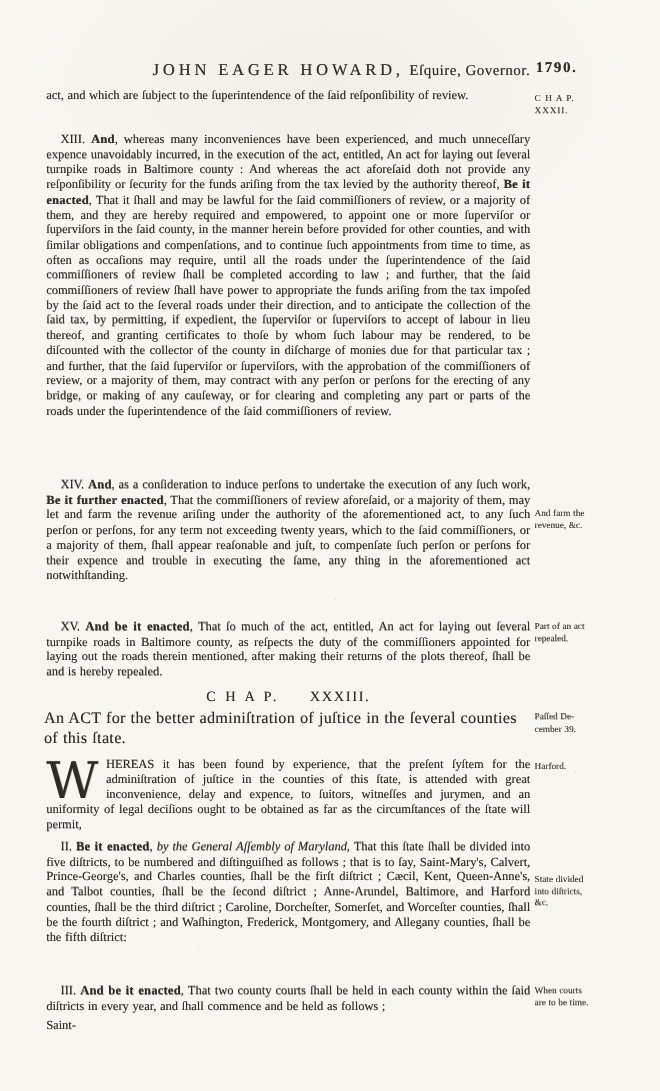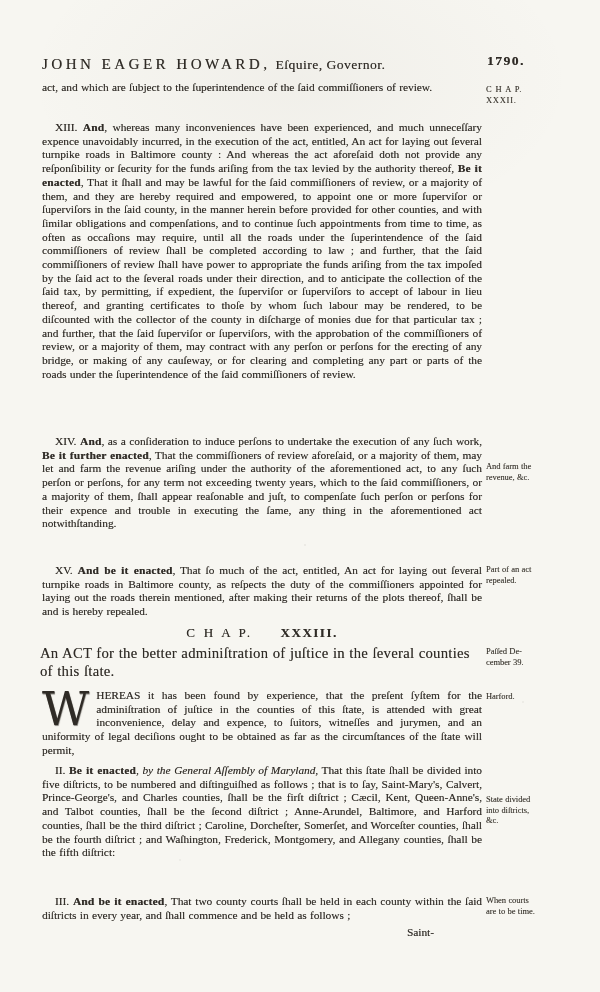--- a/index.html
+++ b/index.html
@@ -24,41 +24,41 @@
     font-size:11.3px;line-height:13.7px;
     text-align:justify;
     text-shadow:0.2px 0.2px 0.45px rgba(47,43,38,.5);
     word-spacing:0.5px;
   }
   .ind{text-indent:13px;}
   .seg-ro{}
   .seg-bl{font-weight:bold;letter-spacing:0.25px;text-shadow:0.35px 0.3px 0.6px rgba(47,43,38,.65);}
   .seg-it{font-style:italic;}
 
-  .header{position:absolute;top:55px;left:42px;width:440px;text-align:left;white-space:nowrap;
+  .header{position:absolute;top:55px;left:42px;width:440px;text-align:right;white-space:nowrap;
           text-shadow:0.3px 0.3px 0.5px rgba(47,43,38,.5);}
   .gov-name{font-size:15px;letter-spacing:3.5px;font-weight:500;}
   .gov-title{font-size:13.5px;letter-spacing:0.5px;margin-left:5px;}
   .year{position:absolute;top:53px;left:487px;font-size:13.5px;font-weight:bold;
         letter-spacing:1.5px;text-shadow:0.3px 0.3px 0.6px rgba(47,43,38,.6);}
 
   .run{top:81px;}
   .p13{top:121px;}
   .p14{top:435px;}
   .p15{top:564px;}
   .chap-head{top:626px;text-align:center;font-size:13px;letter-spacing:2.5px;text-indent:0;}
-  .chap-num{margin-left:28px;letter-spacing:1.5px;font-weight:bold;}
+  .chap-num{margin-left:28px;letter-spacing:1.5px;}
   .act-title{top:645px;left:40px;width:444px;text-align:left;font-size:14.6px;
              line-height:17.6px;letter-spacing:0.3px;text-indent:0;}
   .preamble{top:689px;}
   .dropcap{float:left;font-size:46px;line-height:37px;padding:2px 7px 0 0;
            font-family:"DejaVu Serif",serif;text-shadow:0.5px 0.5px 0.8px rgba(47,43,38,.55);}
   .p2{top:764px;}
   .p3{top:895px;}
-  .catchword{top:926px;text-align:right;padding-right:48px;box-sizing:border-box;}
+  .catchword{top:926px;padding-right:48px;box-sizing:border-box;}
 
   .note{
     position:absolute;left:486px;width:108px;
     font-size:8.4px;line-height:10.6px;
     color:#3a362f;white-space:pre-line;
     text-shadow:0.2px 0.2px 0.4px rgba(58,54,47,.45);
     word-spacing:0.3px;
   }
   .n1{top:85px;letter-spacing:0.8px;}
   .n2{top:192px;}
@@ -72,21 +72,21 @@
 </head>
 <body>
 
 <div class="page">
 
   <div class="header">
     <span class="gov-name">JOHN EAGER HOWARD,</span><span class="gov-title">Eſquire, Governor.</span>
   </div>
   <div class="year">1790.</div>
 
-  <p class="blk run">act, and which are ſubject to the ſuperintendence of the ſaid commiſſioners of review.</p>
+  <p class="blk run">act, and which are ſubject to the ſuperintendence of the ſaid reſponſibility of review.</p>
 
   <p class="blk ind p13"><span class="seg-ro">XIII. </span><span class="seg-bl">And</span><span class="seg-ro">, whereas many inconveniences have been experienced, and much unneceſſary expence unavoidably incurred, in the execution of the act, entitled, An act for laying out ſeveral turnpike roads in Baltimore county : And whereas the act aforeſaid doth not provide any reſponſibility or ſecurity for the funds ariſing from the tax levied by the authority thereof, </span><span class="seg-bl">Be it enacted</span><span class="seg-ro">, That it ſhall and may be lawful for the ſaid commiſſioners of review, or a majority of them, and they are hereby required and empowered, to appoint one or more ſuperviſor or ſuperviſors in the ſaid county, in the manner herein before provided for other counties, and with ſimilar obligations and compenſations, and to continue ſuch appointments from time to time, as often as occaſions may require, until all the roads under the ſuperintendence of the ſaid commiſſioners of review ſhall be completed according to law ; and further, that the ſaid commiſſioners of review ſhall have power to appropriate the funds ariſing from the tax impoſed by the ſaid act to the ſeveral roads under their direction, and to anticipate the collection of the ſaid tax, by permitting, if expedient, the ſuperviſor or ſuperviſors to accept of labour in lieu thereof, and granting certificates to thoſe by whom ſuch labour may be rendered, to be diſcounted with the collector of the county in diſcharge of monies due for that particular tax ; and further, that the ſaid ſuperviſor or ſuperviſors, with the approbation of the commiſſioners of review, or a majority of them, may contract with any perſon or perſons for the erecting of any bridge, or making of any cauſeway, or for clearing and completing any part or parts of the roads under the ſuperintendence of the ſaid commiſſioners of review.</span></p>
 
   <p class="blk ind p14"><span class="seg-ro">XIV. </span><span class="seg-bl">And</span><span class="seg-ro">, as a conſideration to induce perſons to undertake the execution of any ſuch work, </span><span class="seg-bl">Be it further enacted</span><span class="seg-ro">, That the commiſſioners of review aforeſaid, or a majority of them, may let and farm the revenue ariſing under the authority of the aforementioned act, to any ſuch perſon or perſons, for any term not exceeding twenty years, which to the ſaid commiſſioners, or a majority of them, ſhall appear reaſonable and juſt, to compenſate ſuch perſon or perſons for their expence and trouble in executing the ſame, any thing in the aforementioned act notwithſtanding.</span></p>
 
   <p class="blk ind p15"><span class="seg-ro">XV. </span><span class="seg-bl">And be it enacted</span><span class="seg-ro">, That ſo much of the act, entitled, An act for laying out ſeveral turnpike roads in Baltimore county, as reſpects the duty of the commiſſioners appointed for laying out the roads therein mentioned, after making their returns of the plots thereof, ſhall be and is hereby repealed.</span></p>
 
   <div class="blk chap-head">
     <span>C H A P.</span><span class="chap-num">XXXIII.</span>
   </div>

